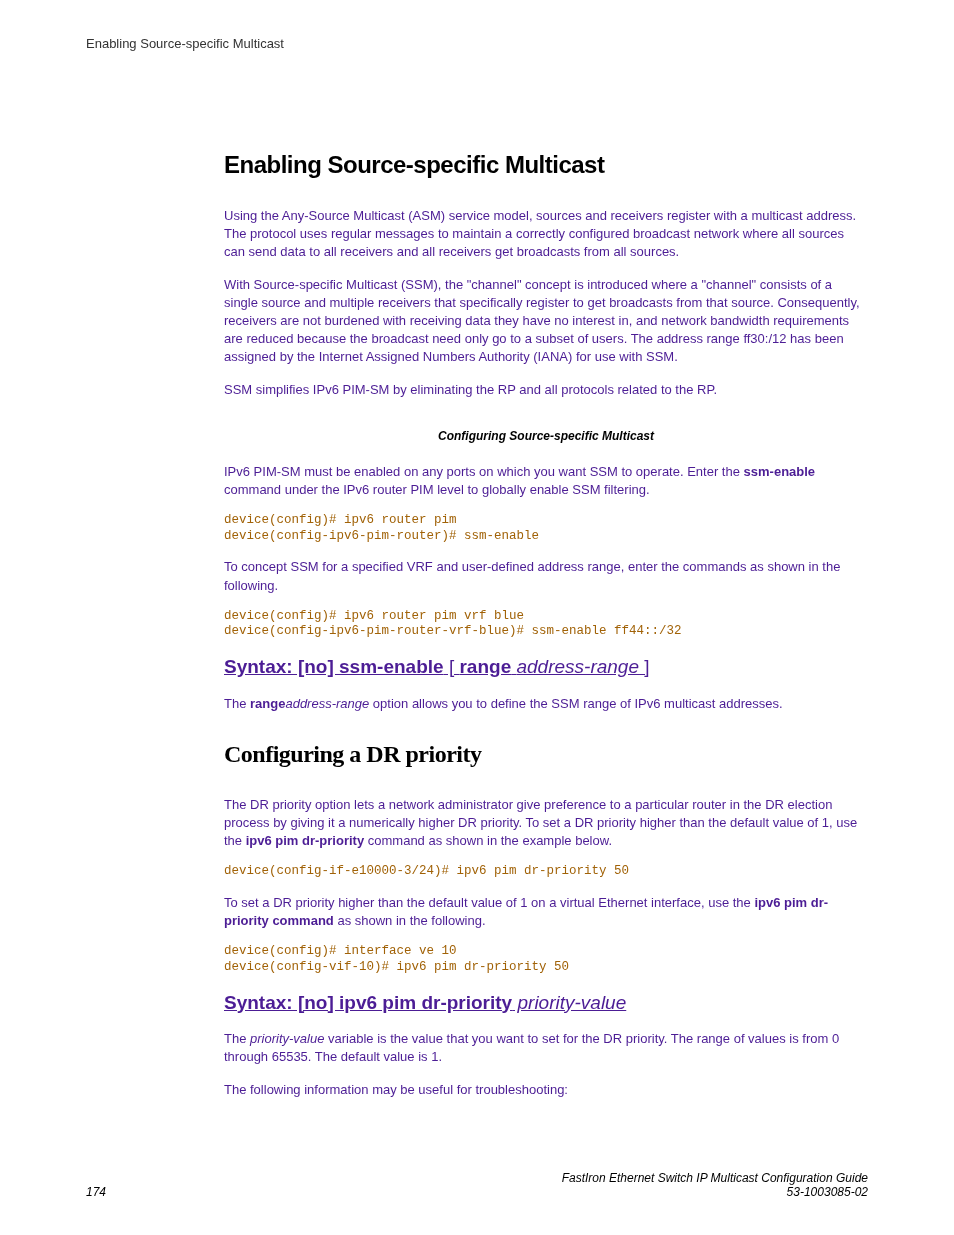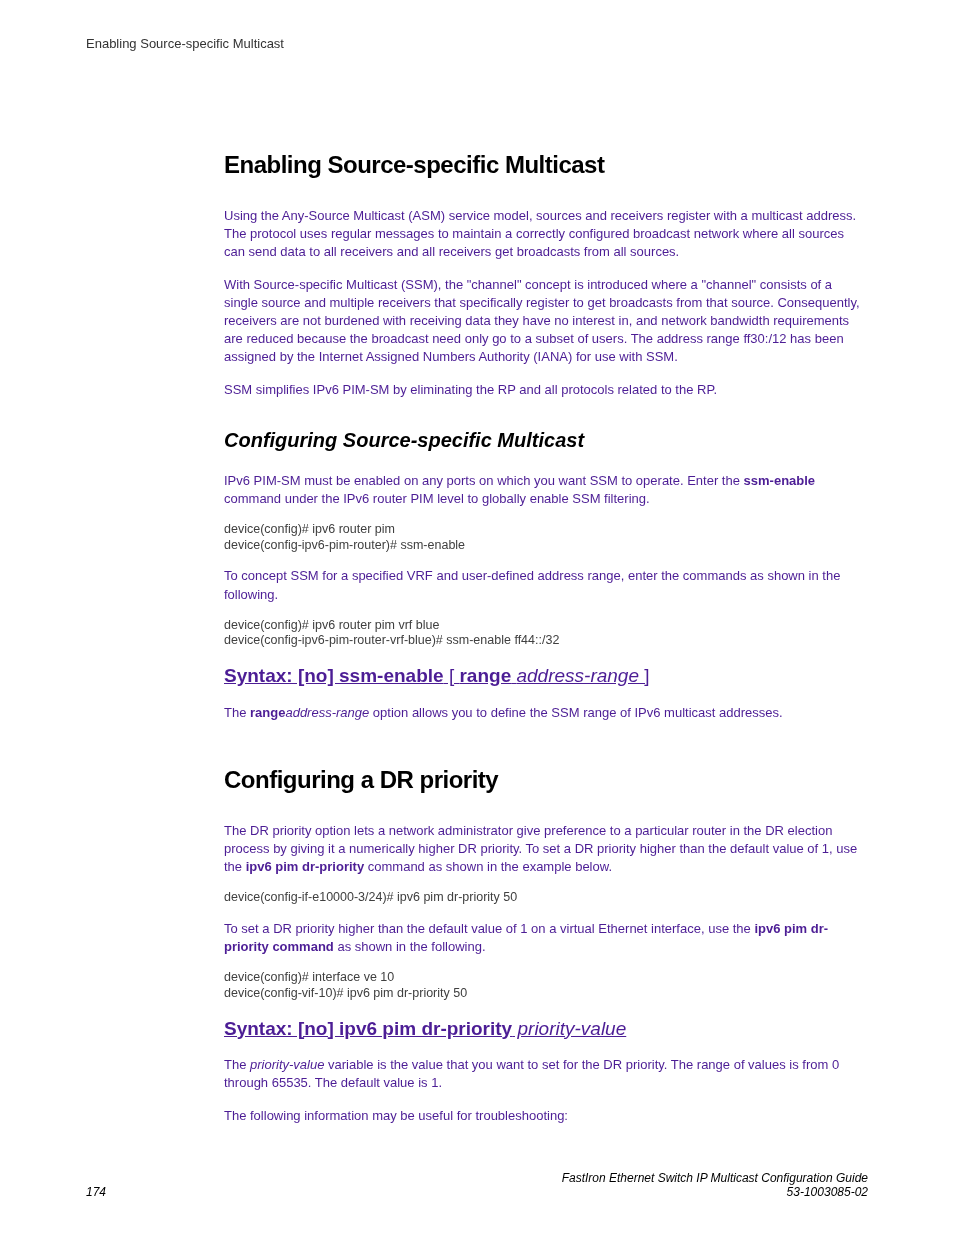--- a/index.html
+++ b/index.html
@@ -24,57 +24,58 @@
     font-family: "Arial Black", Arial, sans-serif;
     font-size: 24px;
     font-weight: 900;
     letter-spacing: -0.5px;
     margin-bottom: 28px;
     color: #000;
   }
   h2 {
     font-family: "Arial Black", Arial, sans-serif;
     font-style: italic;
-    font-size: 20px;
+    font-size: 12px;
     font-weight: 900;
     margin-top: 30px;
     margin-bottom: 20px;
     color: #000;
+    text-align: center;
   }
   p {
     font-size: 13px;
     line-height: 1.4;
     margin-bottom: 14px;
     color: #4c1d95;
   }
   pre {
-    font-family: Liberation Sans, sans-serif;
+    font-family: Liberation Mono, monospace;
     font-size: 12.5px;
-    color: #404040;
+    color: #a16207;
     margin: 14px 0;
     white-space: pre;
     line-height: 1.25;
   }
   .syntax { font-size: 19px; margin-bottom: 14px; text-decoration: underline; }
   .bold { font-weight: bold; }
   .italic { font-style: italic; }
   .footer {
     position: absolute;
     bottom: 36px;
     left: 86px;
     right: 86px;
     display: flex;
     justify-content: space-between;
     align-items: flex-end;
     font-size: 12px;
     font-style: italic;
     color: #000;
   }
   .footer-right { text-align: right; }
-  .section-gap { margin-top: 44px; }
+  .section-gap { margin-top: 28px; font-family: Liberation Serif, serif; }
 </style>
 </head>
 <body>
 
 <div class="header-title">Enabling Source-specific Multicast</div>
 
 <div class="content">
 
   <h1>Enabling Source-specific Multicast</h1>
   <p>Using the Any-Source Multicast (ASM) service model, sources and receivers register with a multicast address. The protocol uses regular messages to maintain a correctly configured broadcast network where all sources can send data to all receivers and all receivers get broadcasts from all sources.</p>

